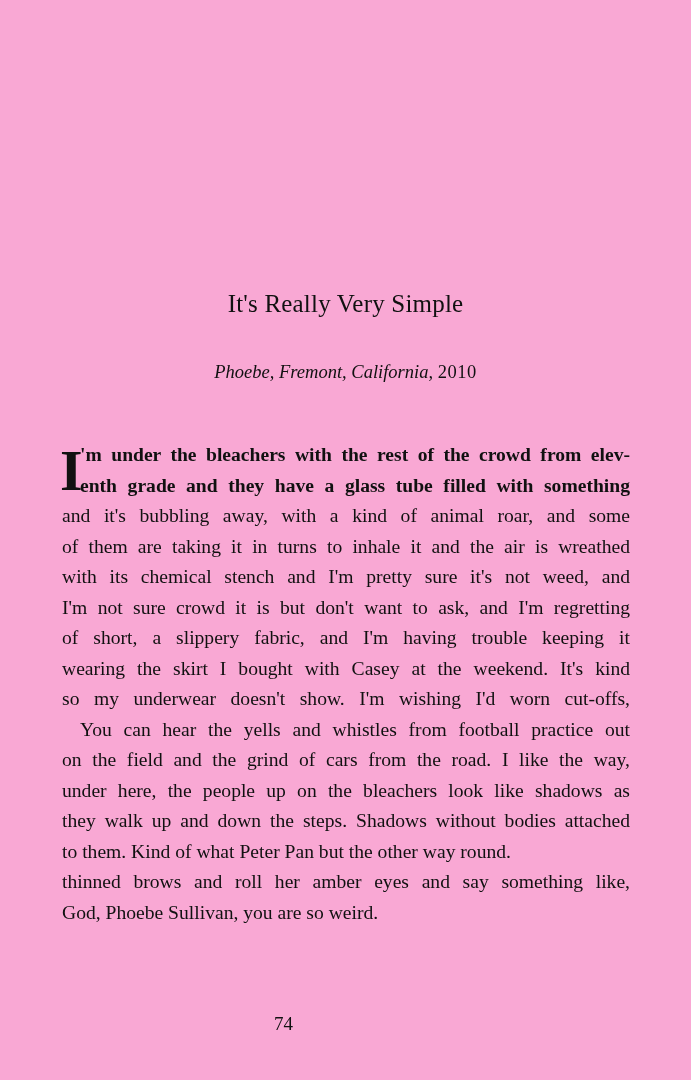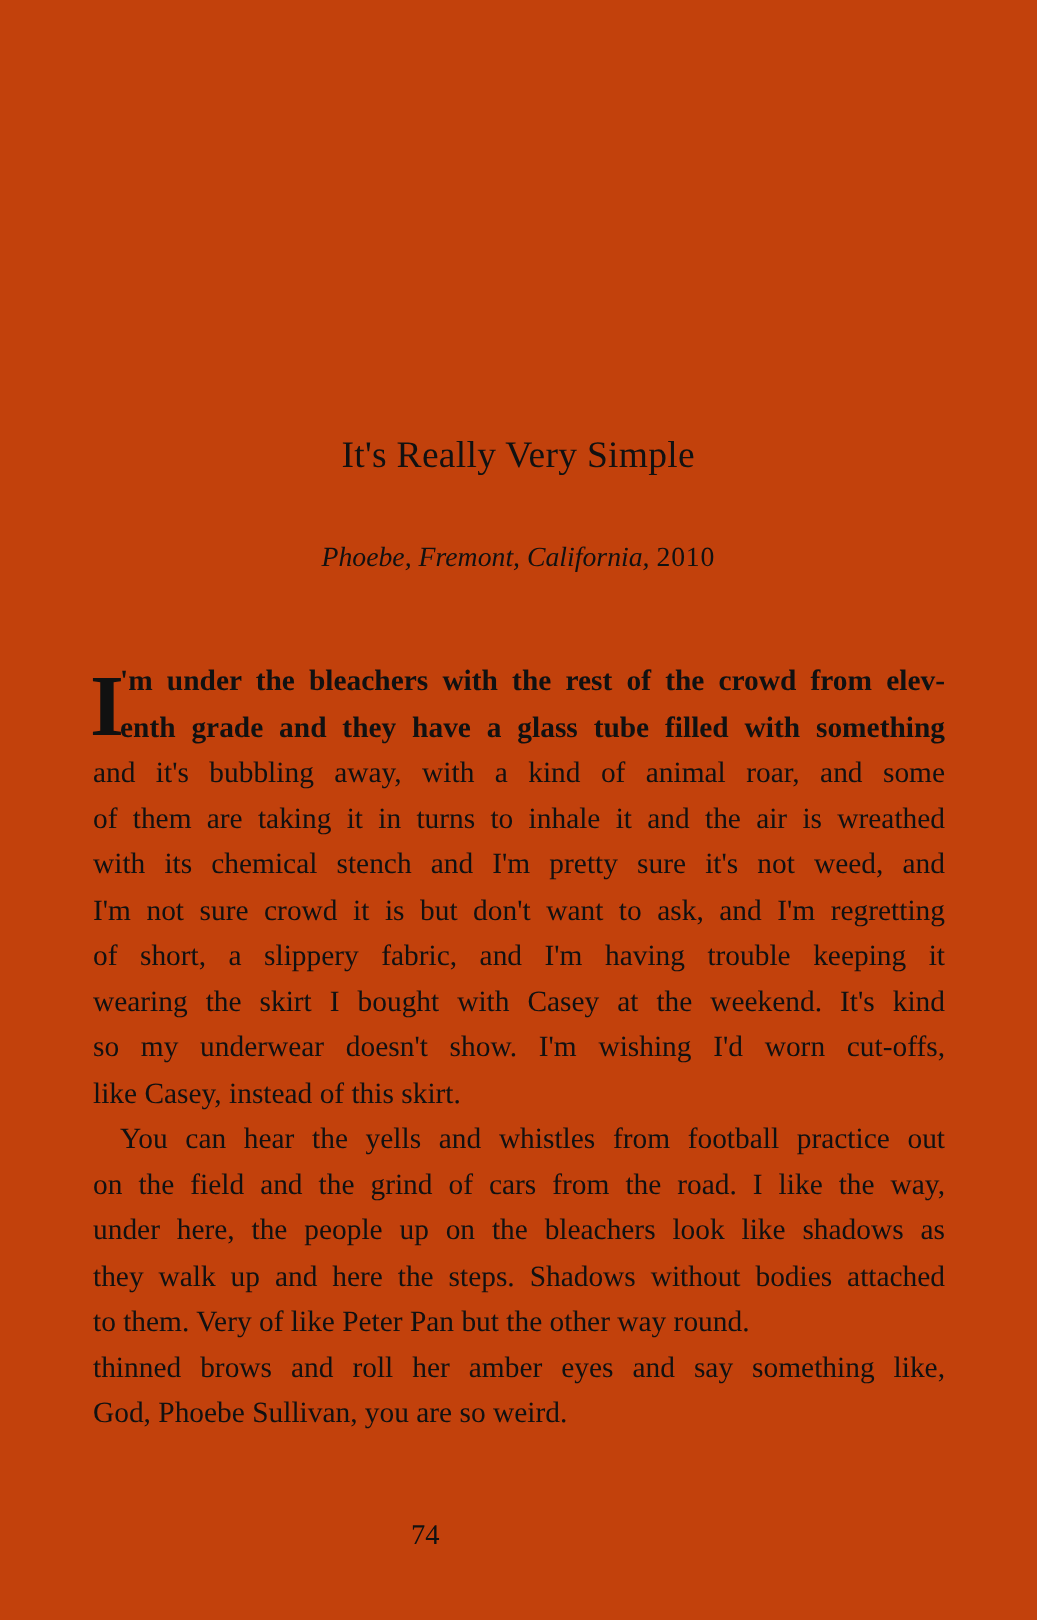--- a/index.html
+++ b/index.html
@@ -13,21 +13,21 @@
       position: relative;
       overflow: hidden;
       font-family: "Liberation Serif", "DejaVu Serif", serif;
       color: #111111;
     }
     .page {
       position: absolute;
       left: 0; top: 0;
       width: 691px;
       height: 1080px;
-      background: #c2410c;
+      background: #f9a8d4;
     }
     .chapter-title {
       position: absolute;
       top: 290px;
       left: 0;
       width: 691px;
       text-align: center;
       font-size: 25px;
       letter-spacing: 0.2px;
     }
@@ -106,29 +106,28 @@
     <div>
       <span class="line dropcap-line">'m under the bleachers with the rest of the crowd from elev-</span>
       <span class="line dropcap-line">enth grade and they have a glass tube filled with something</span>
       <span class="line">and it's bubbling away, with a kind of animal roar, and some</span>
       <span class="line">of them are taking it in turns to inhale it and the air is wreathed</span>
       <span class="line">with its chemical stench and I'm pretty sure it's not weed, and</span>
       <span class="line">I'm not sure crowd it is but don't want to ask, and I'm regretting</span>
       <span class="line">of short, a slippery fabric, and I'm having trouble keeping it</span>
       <span class="line">wearing the skirt I bought with Casey at the weekend. It's kind</span>
       <span class="line">so my underwear doesn't show. I'm wishing I'd worn cut-offs,</span>
-      <span class="line last">like Casey, instead of this skirt.</span>
     </div>
 
     <div>
       <span class="line indent">You can hear the yells and whistles from football practice out</span>
       <span class="line">on the field and the grind of cars from the road. I like the way,</span>
       <span class="line">under here, the people up on the bleachers look like shadows as</span>
-      <span class="line">they walk up and here the steps. Shadows without bodies attached</span>
-      <span class="line last">to them. Very of like Peter Pan but the other way round.</span>
+      <span class="line">they walk up and down the steps. Shadows without bodies attached</span>
+      <span class="line last">to them. Kind of what Peter Pan but the other way round.</span>
     </div>
 
     <div>
       <span class="line">thinned brows and roll her amber eyes and say something like,</span>
       <span class="line last">God, Phoebe Sullivan, you are so weird.</span>
     </div>
   </div>
 
   <div class="page-number">74</div>
 

